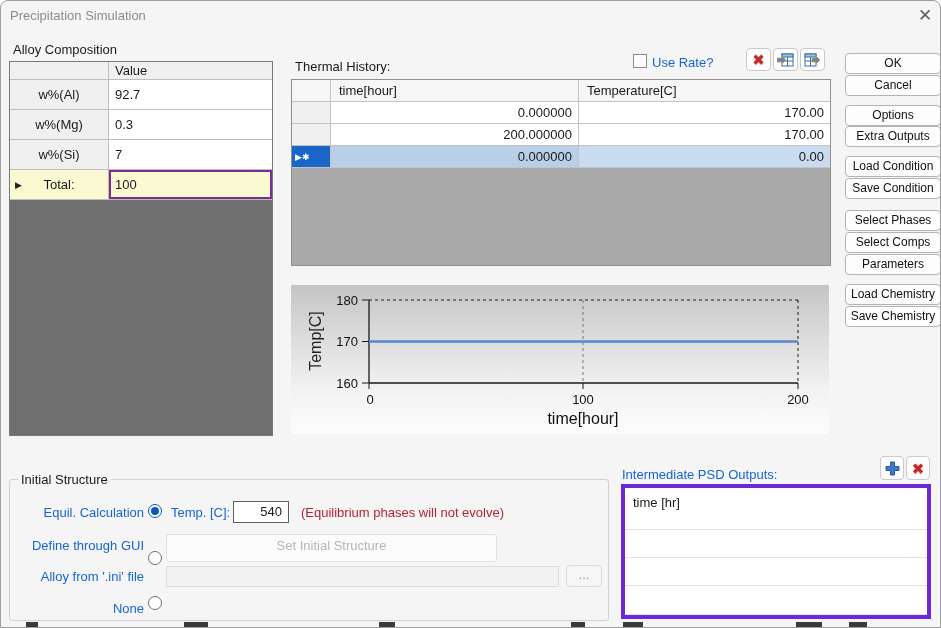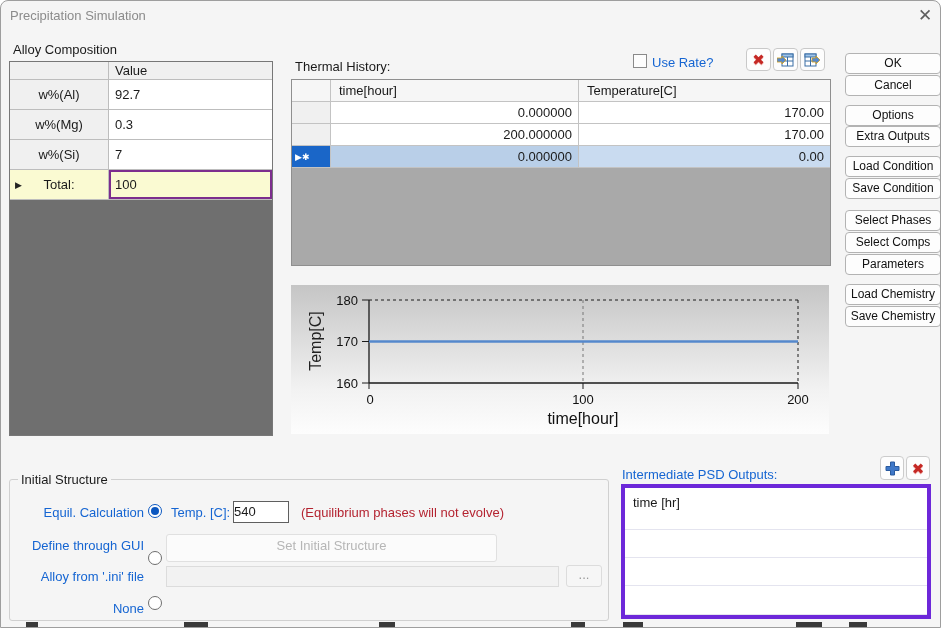--- a/index.html
+++ b/index.html
@@ -69,21 +69,21 @@
   .groupbox-label { left: 17px; top: 471px; background: #f5f5f5; padding: 0 3px; }
 
   .radio { width: 14px; height: 14px; border-radius: 50%; background: #ffffff;
            border: 1px solid #6e6e6e; position: relative; }
   .radio.on { border: 1px solid #0b57c0; }
   .radio.on::after { content: ""; position: absolute; left: 2px; top: 2px;
                      width: 8px; height: 8px; border-radius: 50%; background: #0b57c0; }
   .opt-label { position: absolute; width: 135px; text-align: right; color: #1565d2; }
 
   .temp-input { left: 232px; top: 500px; width: 56px; height: 22px; background: #ffffff;
-                border: 1px solid #5f5f5f; padding: 2px 6px 0 0; }
+                border: 1px solid #5f5f5f; text-align: right; padding: 2px 6px 0 0; }
   .red-note { color: #b42330; }
   .btn-disabled { left: 165px; top: 533px; width: 331px; height: 28px; background: #fbfbfb;
                   border: 1px solid #e0e0e0; border-radius: 3px; color: #b6b6b6;
                   text-align: center; line-height: 22px; }
   .ini-input { left: 165px; top: 565px; width: 393px; height: 21px; background: #f2f2f2;
                border: 1px solid #dcdcdc; }
   .browse-btn { left: 565px; top: 564px; width: 36px; height: 22px; background: #f6f6f6;
                 border: 1px solid #dcdcdc; border-radius: 3px; color: #9a9a9a;
                 text-align: center; line-height: 18px; }
 

